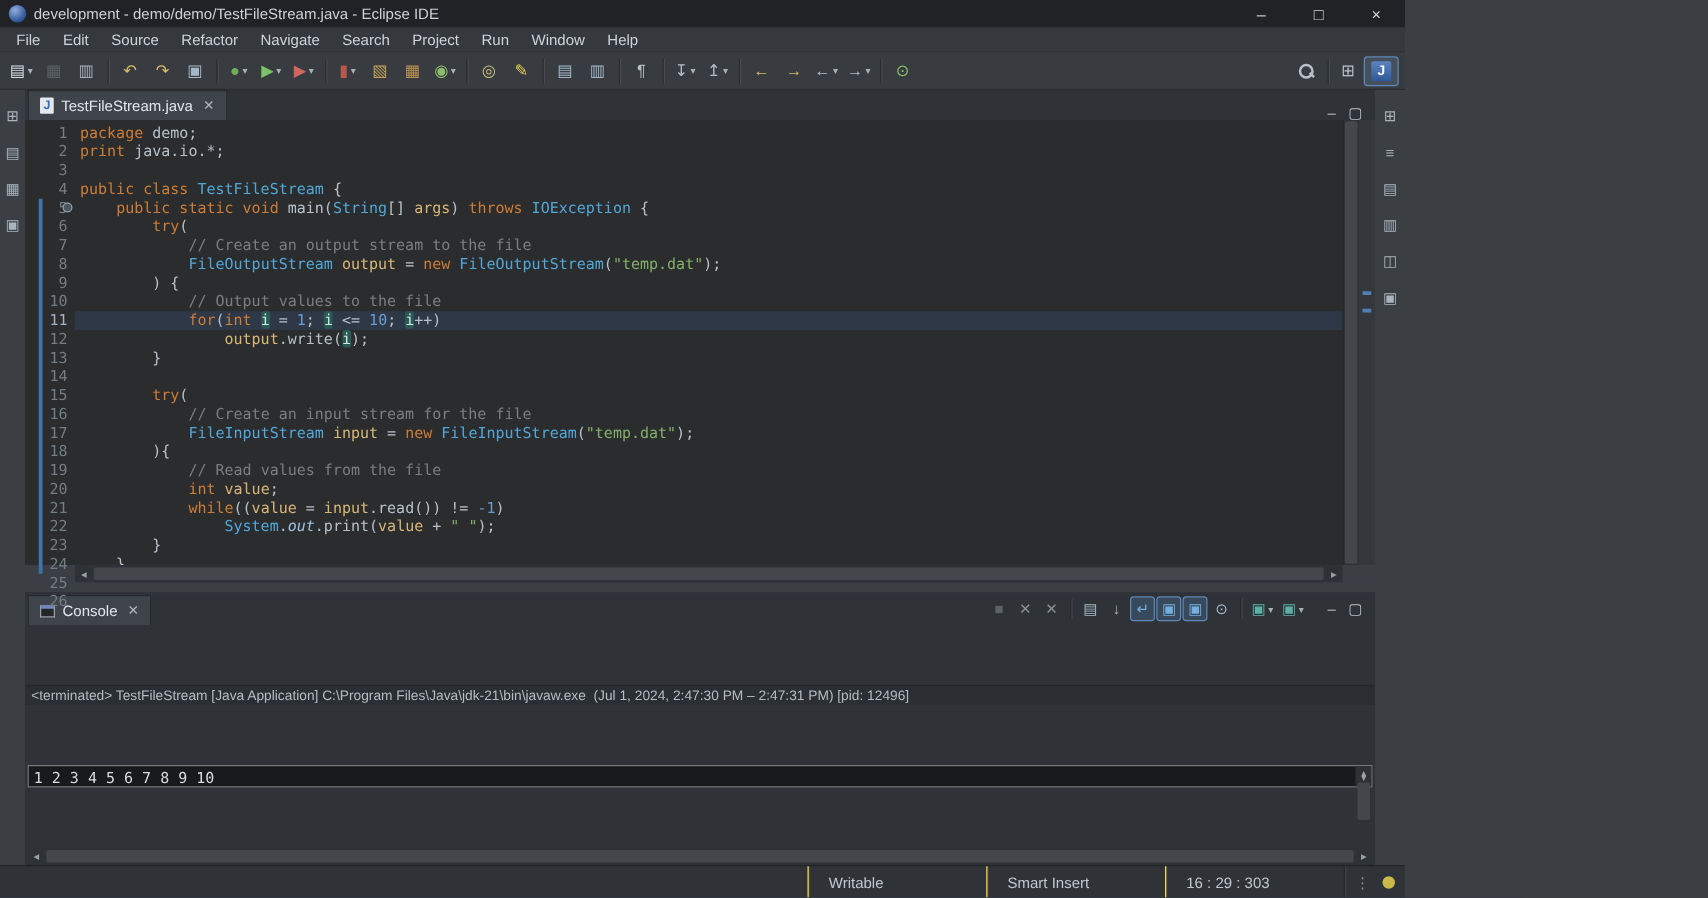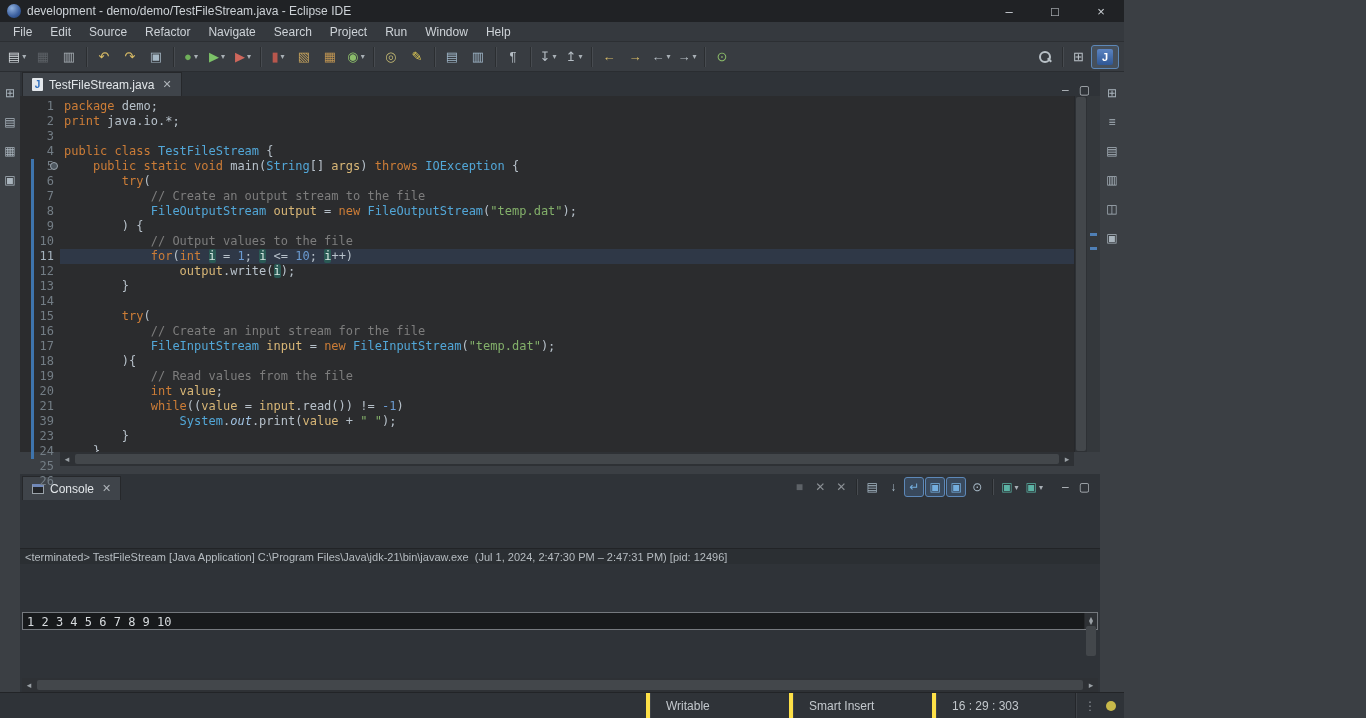--- a/index.html
+++ b/index.html
@@ -125,21 +125,21 @@
   .cv-arrow { position:absolute; left:0; right:0; height:12px; text-align:center; color:#9aa0a5; font-size:8px; line-height:12px; }
   .cv-up { top:0; } .cv-down { bottom:0; }
   .cv-thumb { position:absolute; left:1px; right:1px; top:13px; height:30px; background:#43474b; border-radius:2px; }
   .console-hscroll { margin:0 2px; }
 
   
   .statusbar { height:26px; flex:0 0 26px; background:#2f3338; border-top:1px solid #222427;
     display:flex; align-items:stretch; color:#c3c8cd; font-size:12px; }
   .sb-spacer-left { width:646px; flex:0 0 646px; }
   .sb-cell { width:143px; flex:0 0 143px; display:flex; align-items:center; padding-left:16px;
-    border-left:4px solid #fde047; box-shadow:inset 1px 0 0 #3e4247; }
+    border-left:1px solid #fde047; box-shadow:inset 1px 0 0 #3e4247; }
   .sb-grip { display:flex; align-items:center; padding:0 8px; color:#8b9197; font-size:12px;
     border-left:1px solid #24262a; box-shadow:inset 1px 0 0 #3e4247; }
   .sb-flex { flex:1 1 auto; }
   .sb-notif { width:10px; height:10px; border-radius:50%; background:#c8b94a; align-self:center; margin-right:8px; }
 </style>
 </head>
 <body>
 
 <div class="window">
 
@@ -318,21 +318,21 @@
             <div class="ln-num">12</div>
             <div class="ln-num">13</div>
             <div class="ln-num">14</div>
             <div class="ln-num">15</div>
             <div class="ln-num">16</div>
             <div class="ln-num">17</div>
             <div class="ln-num">18</div>
             <div class="ln-num">19</div>
             <div class="ln-num">20</div>
             <div class="ln-num">21</div>
-            <div class="ln-num">39</div>
+            <div class="ln-num">22</div>
             <div class="ln-num">23</div>
             <div class="ln-num">24</div>
             <div class="ln-num">25</div>
             <div class="ln-num">26</div>
           </div>
         <div class="code-area">
             <div class="code-line"><span class="tok-kw">package </span><span class="tok-pln">demo;</span></div>
             <div class="code-line"><span class="tok-kw">print </span><span class="tok-pln">java.io.*;</span></div>
             <div class="code-line"></div>
             <div class="code-line"><span class="tok-kw">public class </span><span class="tok-typ">TestFileStream</span><span class="tok-pln"> {</span></div>

